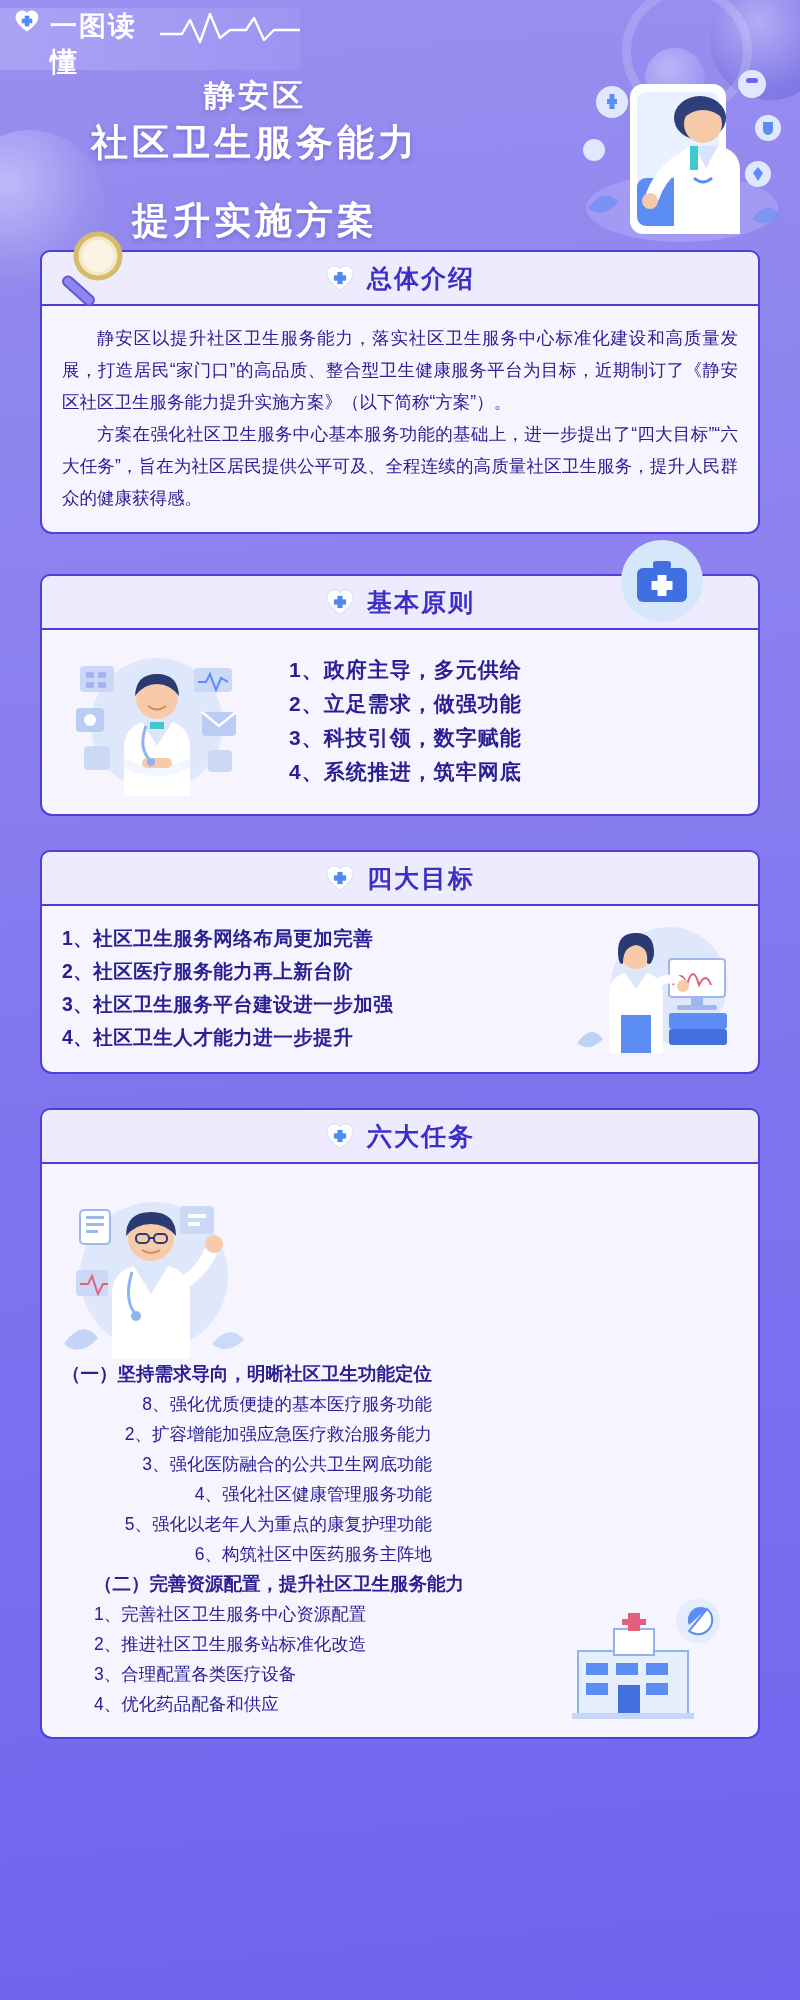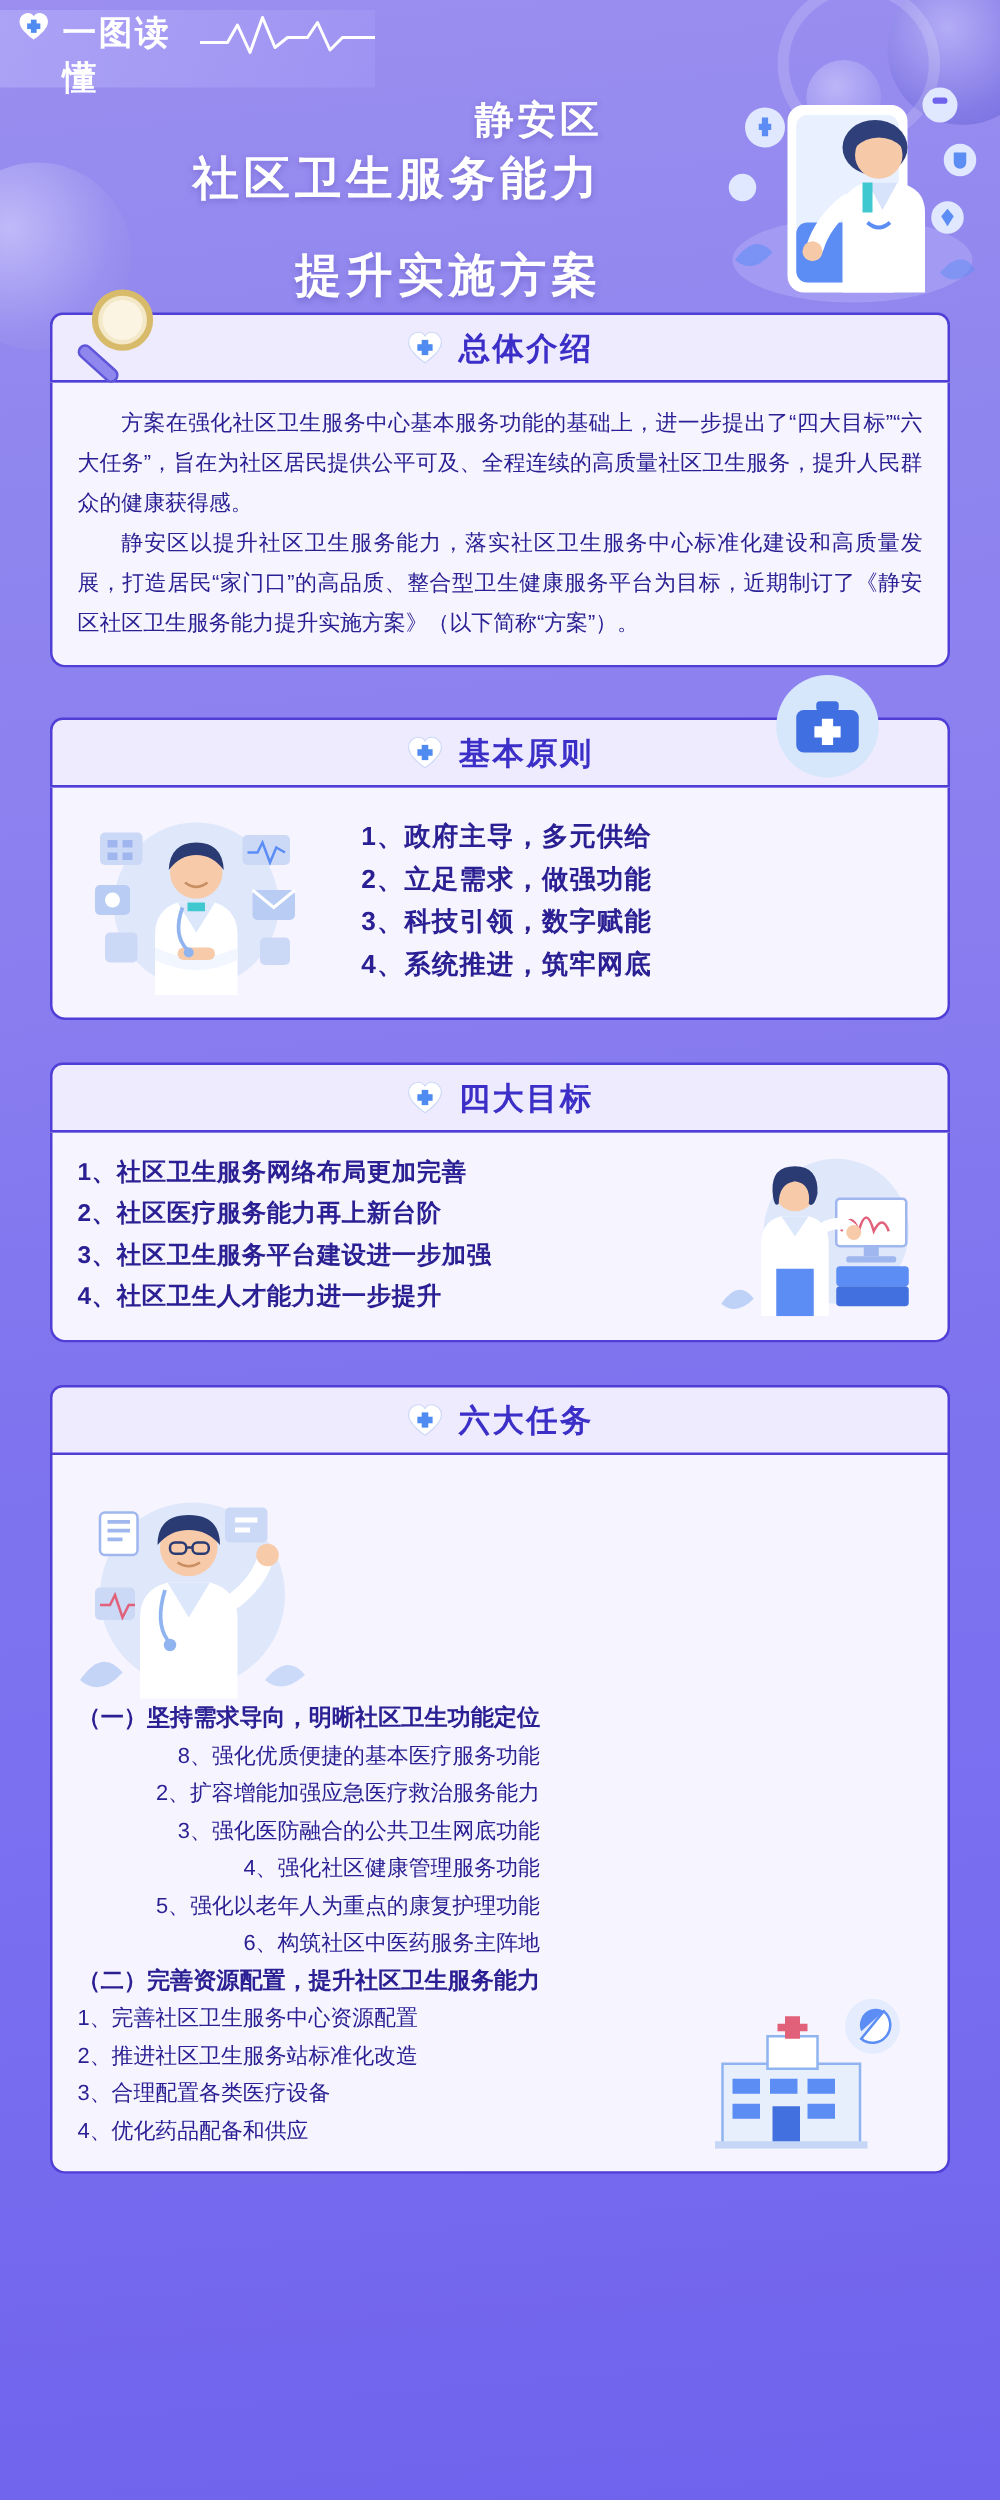--- a/index.html
+++ b/index.html
@@ -27,21 +27,21 @@
   .header { position: relative; height: 250px; }
   .ribbon {
     position: absolute; left: 0; top: 8px; height: 62px; width: 300px;
     background: linear-gradient(90deg, rgba(185,178,250,.55), rgba(185,178,250,.18));
     display: flex; align-items: flex-start; padding-left: 14px; gap: 10px;
   }
   .ribbon-heart { width: 26px; height: 26px; position: relative; flex: 0 0 auto; }
   .ribbon-title { color: #ffffff; font-size: 27px; font-weight: bold; letter-spacing: 2px; }
   .ecg { flex: 1; height: 40px; }
 
-  .main-title { position: absolute; left: 52px; top: 74px; width: 430px; text-align: right; }
+  .main-title { position: absolute; left: 40px; top: 74px; width: 430px; text-align: center; }
   .main-title .l1 { color: #fff; font-size: 31px; font-weight: bold; letter-spacing: 3px; line-height: 44px;
                     text-shadow: 0 2px 5px rgba(70,55,160,.35); }
   .main-title .l2 { color: #fff; font-size: 37px; font-weight: bold; letter-spacing: 4px; line-height: 50px;
                     text-shadow: 0 2px 5px rgba(70,55,160,.35); }
   .main-title .l3 { color: #fff; font-size: 37px; font-weight: bold; letter-spacing: 4px; line-height: 50px;
                     text-shadow: 0 2px 5px rgba(70,55,160,.35); margin-top: 28px; }
 
   .hero-art { position: absolute; right: 18px; top: 58px; width: 200px; height: 192px; }
 
   
@@ -82,21 +82,21 @@
   .goal-list { flex: 1; }
   .goal-list li { list-style: none; color: #2b2093; font-size: 19.5px; font-weight: bold; line-height: 33px; letter-spacing: .5px; }
   .goal-art { width: 165px; height: 130px; flex: 0 0 auto; }
   .task-title { color: #2b2093; font-size: 18.5px; font-weight: bold; line-height: 30px; }
   .task-title.right { text-align: right; }
   .task-list li { list-style: none; color: #2b2093; font-size: 17.5px; line-height: 30px; }
   .task-list.right { text-align: right; }
   .task-row { display: flex; align-items: flex-start; flex-direction: column; }
   .task-row .art-left { width: 190px; height: 175px; flex: 0 0 auto; margin-top: 4px; }
   .task-row .txt { flex: 1; }
-  .task-row2 { display: flex; align-items: flex-end; }
+  .task-row2 { display: flex; align-items: flex-end; margin-left: 32px; }
   .task-row2 .txt { flex: 1; }
   .task-row2 .art-right { width: 190px; height: 130px; flex: 0 0 auto; }
   .gap-34 { height: 34px; }
   .gap-40 { height: 40px; }
 
   
   .kit-badge { position: absolute; right: 55px; top: -36px; width: 86px; height: 86px; z-index: 5; }
 
   .magnifier { position: absolute; left: 12px; top: -22px; width: 80px; height: 100px; z-index: 6; }
 </style>
@@ -180,22 +180,22 @@
     <span class="heart-ico">
       <svg viewBox="0 0 32 30" width="30" height="30">
         <path d="M16 28C16 28 2 19 2 10.5C2 5.8 5.8 2 10.3 2C13 2 15 3.5 16 5.2C17 3.5 19 2 21.7 2C26.2 2 30 5.8 30 10.5C30 19 16 28 16 28Z" fill="#ffffff" stroke="#cdd8f7" stroke-width="1"></path>
         <rect x="13.2" y="8.5" width="5.6" height="13" fill="#4f8bf0"></rect>
         <rect x="9.5" y="12.2" width="13" height="5.6" fill="#4f8bf0"></rect>
       </svg>
     </span>
     <span class="h-text">总体介绍</span>
   </div>
   <div class="card-body">
+    <p class="para">静安区以提升社区卫生服务能力，落实社区卫生服务中心标准化建设和高质量发展，打造居民“家门口”的高品质、整合型卫生健康服务平台为目标，近期制订了《静安区社区卫生服务能力提升实施方案》（以下简称“方案”）。</p>
     <p class="para">方案在强化社区卫生服务中心基本服务功能的基础上，进一步提出了“四大目标”“六大任务”，旨在为社区居民提供公平可及、全程连续的高质量社区卫生服务，提升人民群众的健康获得感。</p>
-    <p class="para">静安区以提升社区卫生服务能力，落实社区卫生服务中心标准化建设和高质量发展，打造居民“家门口”的高品质、整合型卫生健康服务平台为目标，近期制订了《静安区社区卫生服务能力提升实施方案》（以下简称“方案”）。</p>
   </div>
 </div>
 
 <div class="gap-40"></div>
 
 <div class="card">
   <div class="kit-badge">
     <svg viewBox="0 0 86 86" width="86" height="86">
       <circle cx="43" cy="43" r="41" fill="#d6e6fb"></circle>
       <rect x="18" y="30" width="50" height="34" rx="6" fill="#3f6fe0"></rect>

